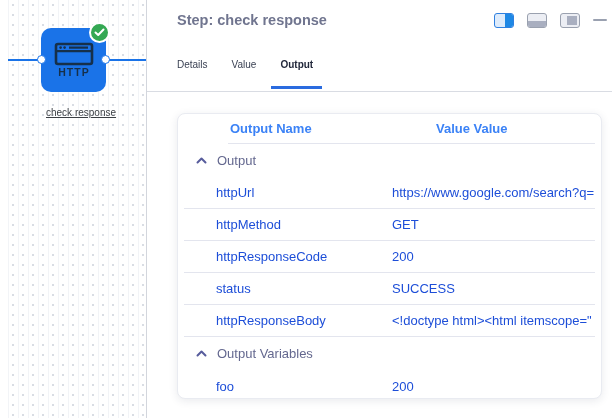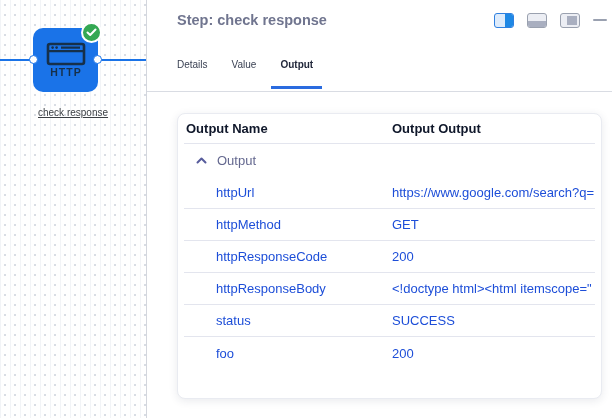--- a/index.html
+++ b/index.html
@@ -1,21 +1,21 @@
 <!DOCTYPE html>
 <html><head>
 <meta charset="utf-8">
 <style>
   * { margin:0; padding:0; box-sizing:border-box; }
   html,body { width:612px; height:418px; overflow:hidden;
     font-family:"Liberation Sans", sans-serif; background:#ffffff; }
   .stage { position:relative; width:612px; height:418px; background:#fff; }
 
   
-  .canvas { position:absolute; left:0; top:0; width:146px; height:418px;
+  .canvas { position:absolute; left:8px; top:0; width:146px; height:418px;
     background-color:#ffffff;
     background-image:
       linear-gradient(90deg, #f2f4f7 1px, transparent 1px),
       radial-gradient(2px 0.9px at 5px 5px, #d9dde4 70%, transparent 71%);
     background-size:10px 10px, 10px 10px; }
   .edge { position:absolute; left:0; top:59px; width:146px; height:2px; background:#1a73e8; }
   .node { position:absolute; left:33px; top:28px; width:65px; height:64px;
     background:#1a73e8; border-radius:10px; display:flex; align-items:center;
     justify-content:center; }
   .port { position:absolute; width:9px; height:9px; border-radius:50%;
@@ -52,21 +52,21 @@
     border-bottom:1px solid #d9dce3; }
   .tab { font-size:10px; color:#3b4254; padding:15px 9px 16px; margin-right:6px;
     cursor:pointer; border-bottom:3px solid transparent; margin-bottom:-1px; }
   .tab.active { color:#22283b; font-weight:700; border-bottom-color:#2a6bdf; }
 
   
   .card { position:absolute; left:30px; top:21px; width:425px; height:286px;
     background:#fff; border:1px solid #e9ebf1; border-radius:8px;
     box-shadow:0 2px 8px rgba(40,45,80,0.10); padding:0 6px; overflow:hidden; }
   .t-row { display:flex; align-items:center; font-size:13px; color:#1d4ed8; }
-  .t-head { height:30px; font-weight:700; color:#0f172a; border-bottom:1px solid #e3e5ee; }
+  .t-head { height:30px; font-weight:700; color:#3b82f6; border-bottom:1px solid #e3e5ee;margin-left:44px; }
   .t-head .cell-name { padding-left:2px; }
   .group-row { height:33px; color:#64688f; }
   .group-row .chev { margin-left:12px; display:inline-flex; align-items:center; cursor:pointer; }
   .group-row .g-label { margin-left:10px; }
   .data-row { height:32px; }
   .data-row.sep { border-bottom:1px solid #e3e5ee; }
   .cell-name { width:208px; flex:none; padding-left:32px; white-space:nowrap;
     overflow:hidden; }
   .cell-value { flex:1; white-space:nowrap; overflow:hidden; }
 </style>
@@ -124,21 +124,21 @@
     <div class="tab-row">
       <div class="tab">Details</div>
       <div class="tab">Value</div>
       <div class="tab active">Output</div>
     </div>
 
     <div style="position:relative;">
       <div class="card">
         <div class="t-row t-head">
           <div class="cell-name">Output Name</div>
-          <div class="cell-value">Output Output</div>
+          <div class="cell-value">Value Value</div>
         </div>
         <div id="table-body">
             <div class="t-row group-row">
               <span class="chev">
                 <svg width="11" height="7" viewBox="0 0 11 7">
                   <polyline points="1.5,5.5 5.5,1.5 9.5,5.5" fill="none" stroke="#575c9c" stroke-width="2" stroke-linecap="round" stroke-linejoin="round"></polyline>
                 </svg>
               </span>
               <span class="g-label">Output</span>
             </div>
@@ -148,26 +148,34 @@
             </div>
             <div class="t-row data-row sep">
               <div class="cell-name">httpMethod</div>
               <div class="cell-value">GET</div>
             </div>
             <div class="t-row data-row sep">
               <div class="cell-name">httpResponseCode</div>
               <div class="cell-value">200</div>
             </div>
             <div class="t-row data-row sep">
+              <div class="cell-name">status</div>
+              <div class="cell-value">SUCCESS</div>
+            </div>
+            <div class="t-row data-row sep">
               <div class="cell-name">httpResponseBody</div>
               <div class="cell-value">&lt;!doctype html&gt;&lt;html itemscope="</div>
             </div>
-            <div class="t-row data-row sep">
-              <div class="cell-name">status</div>
-              <div class="cell-value">SUCCESS</div>
+            <div class="t-row group-row">
+              <span class="chev">
+                <svg width="11" height="7" viewBox="0 0 11 7">
+                  <polyline points="1.5,5.5 5.5,1.5 9.5,5.5" fill="none" stroke="#575c9c" stroke-width="2" stroke-linecap="round" stroke-linejoin="round"></polyline>
+                </svg>
+              </span>
+              <span class="g-label">Output Variables</span>
             </div>
             <div class="t-row data-row">
               <div class="cell-name">foo</div>
               <div class="cell-value">200</div>
             </div>
           </div>
       </div>
     </div>
 
   </div>

